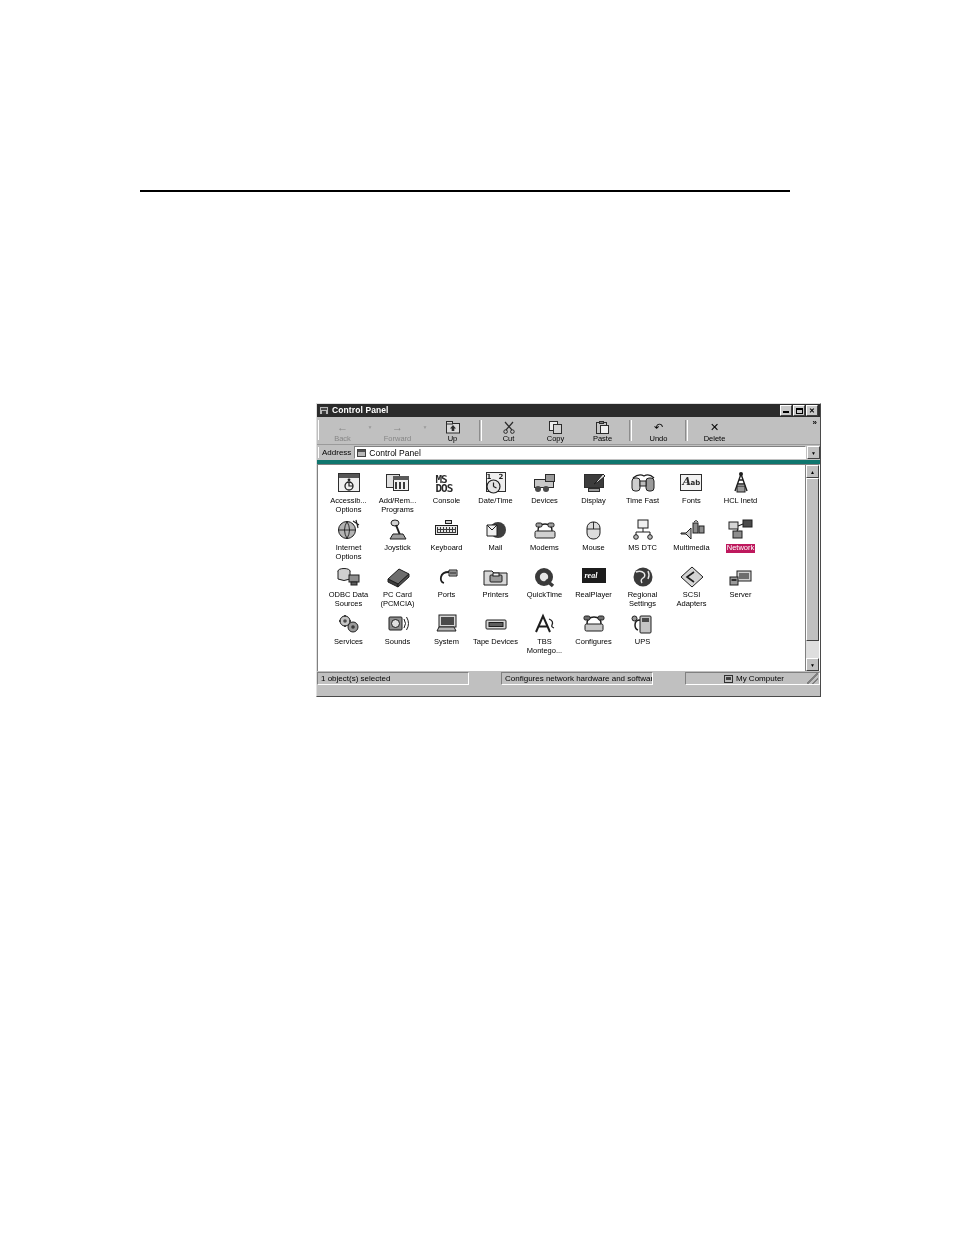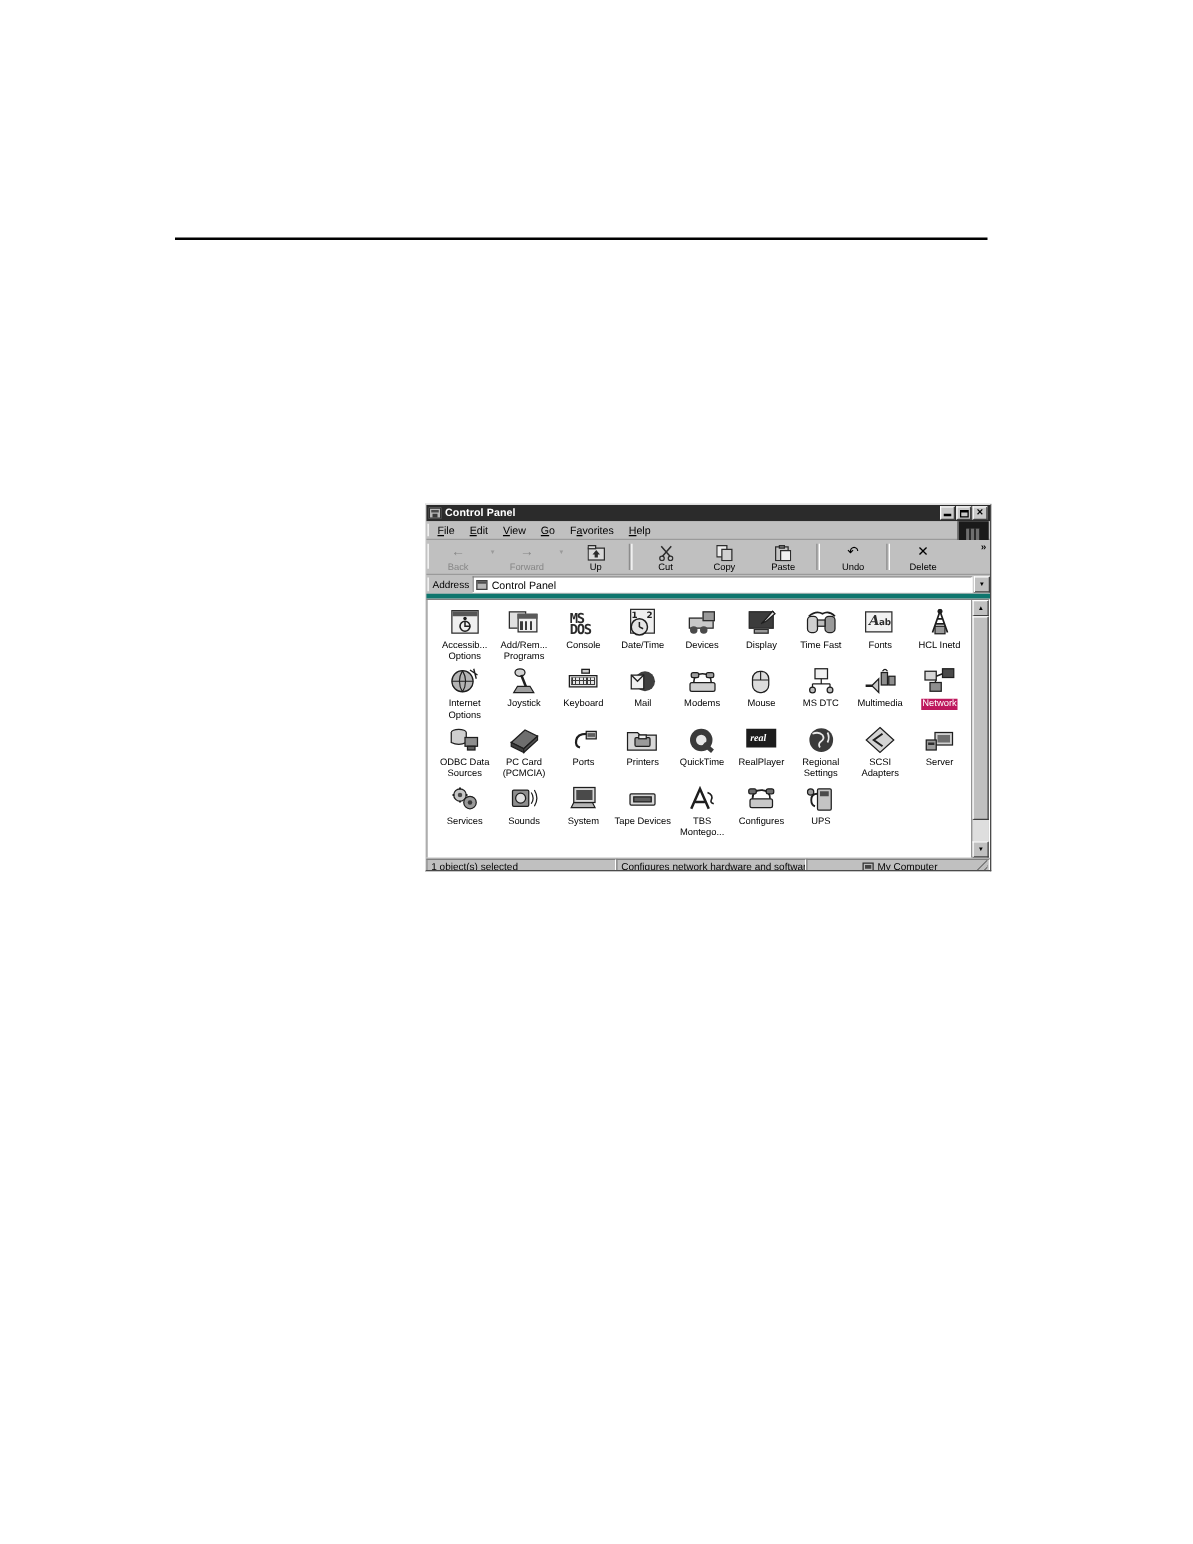--- a/index.html
+++ b/index.html
@@ -21,23 +21,23 @@
     left: 140px;
     top: 190px;
     width: 650px;
     height: 2px;
     background: #000000;
   }
 
   
   .window {
     position: absolute;
-    left: 340px;
+    left: 316px;
     top: 403px;
-    width: 453px;
+    width: 505px;
     height: 294px;
     background: #c0c0c0;
     border-top: 1px solid #dfdfdf;
     border-left: 1px solid #dfdfdf;
     border-right: 1px solid #4a4a4a;
     border-bottom: 1px solid #4a4a4a;
     box-sizing: border-box;
     font-size: 8px;
     color: #000;
     overflow: hidden;
@@ -340,20 +340,21 @@
   }
 
   
   .statusbar {
     height: 14px;
     display: flex;
     align-items: stretch;
     background: #c0c0c0;
     padding: 1px 0 0 0;
     box-sizing: border-box;
+    gap: 32px;
   }
   .status-pane {
     border-top: 1px solid #808080;
     border-left: 1px solid #808080;
     border-right: 1px solid #ffffff;
     border-bottom: 1px solid #ffffff;
     box-sizing: border-box;
     font-size: 8px;
     line-height: 11px;
     padding-left: 3px;
@@ -412,29 +413,20 @@
   <div class="titlebar">
     <div class="titlebar-icon"></div>
     <div class="titlebar-text">Control Panel</div>
     <div class="win-buttons">
       <div class="win-btn min"></div>
       <div class="win-btn max"></div>
       <div class="win-btn close">✕</div>
     </div>
   </div>
 
-  <div class="menubar">
-    <div class="menu-item"><u>F</u><span></span>ile</div>
-    <div class="menu-item"><u>E</u>dit</div>
-    <div class="menu-item"><u>V</u>iew</div>
-    <div class="menu-item"><u>G</u>o</div>
-    <div class="menu-item">F<u>a</u>vorites</div>
-    <div class="menu-item"><u>H</u>elp</div>
-    <div class="menu-logo"></div>
-  </div>
 
   <div class="toolbar">
     <div class="tbtn disabled">
       <div class="glyph">←</div>
       <div class="lbl">Back</div>
     </div>
     <div class="tb-dropdown">▼</div>
     <div class="tbtn disabled">
       <div class="glyph">→</div>
       <div class="lbl">Forward</div>

